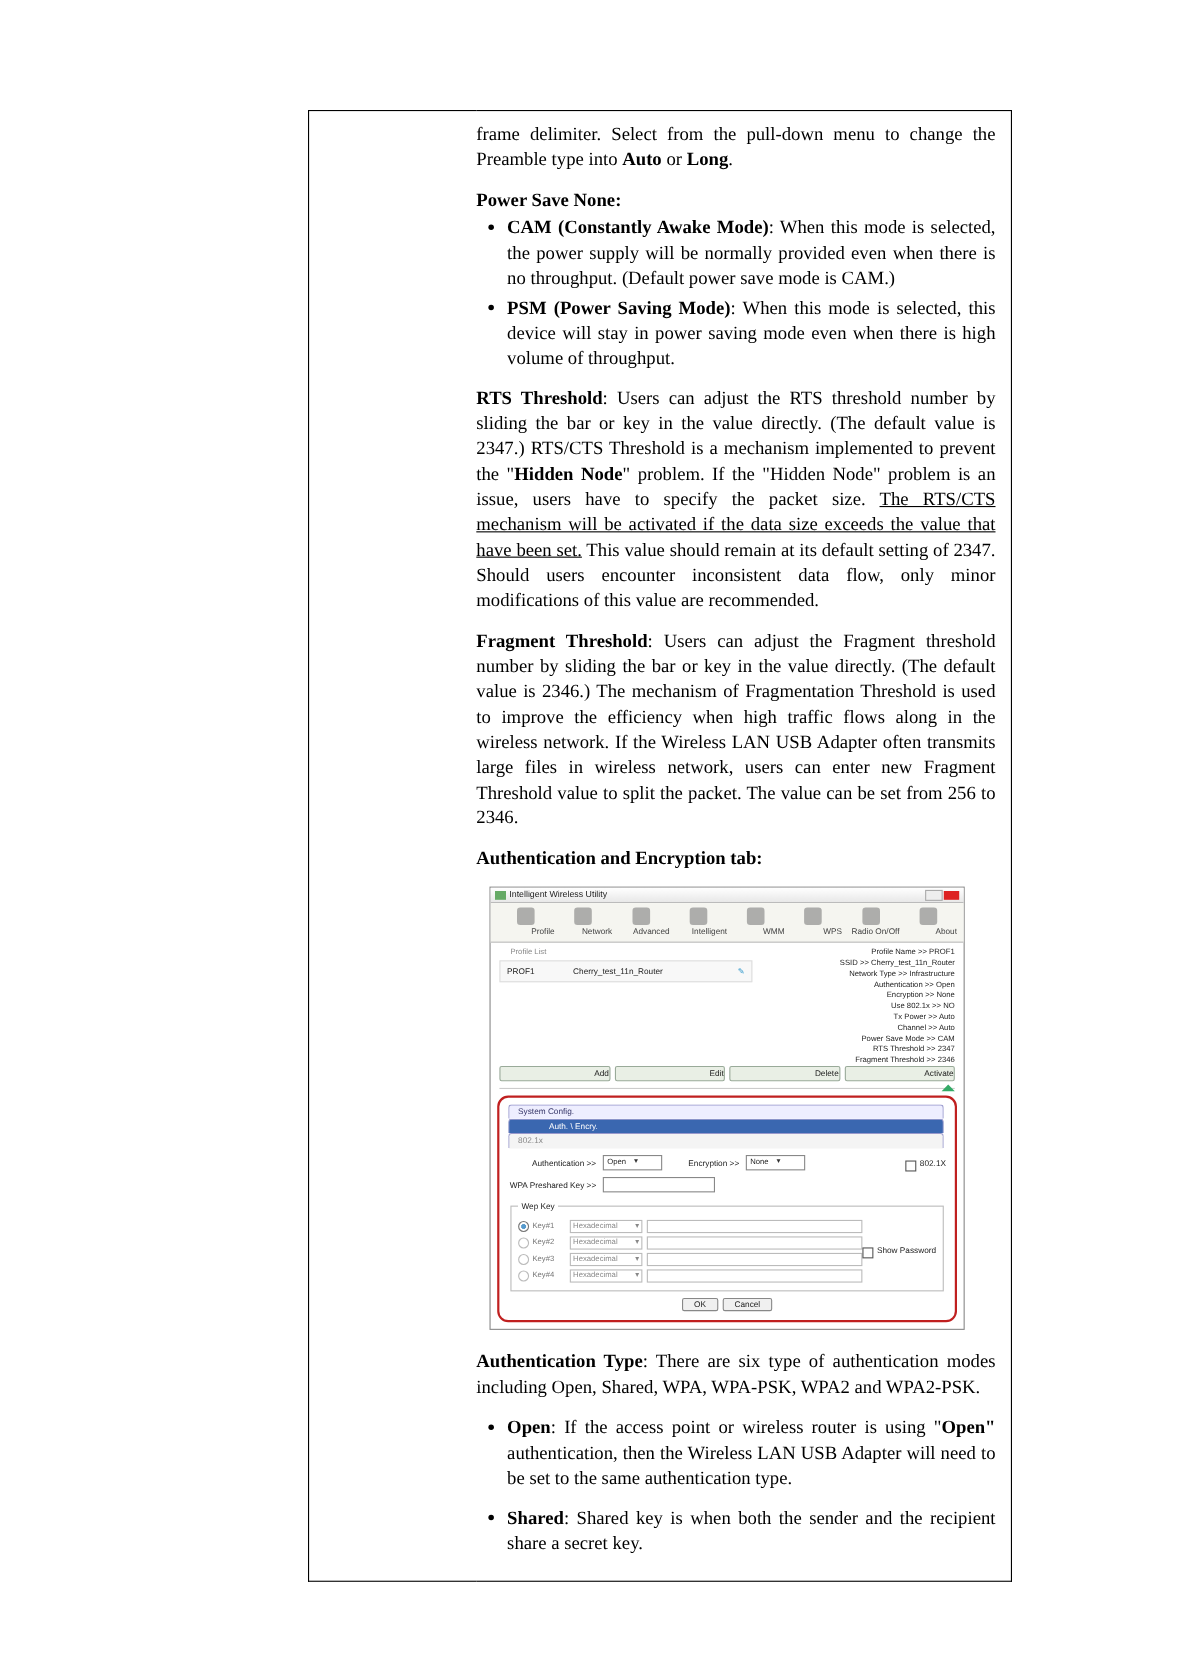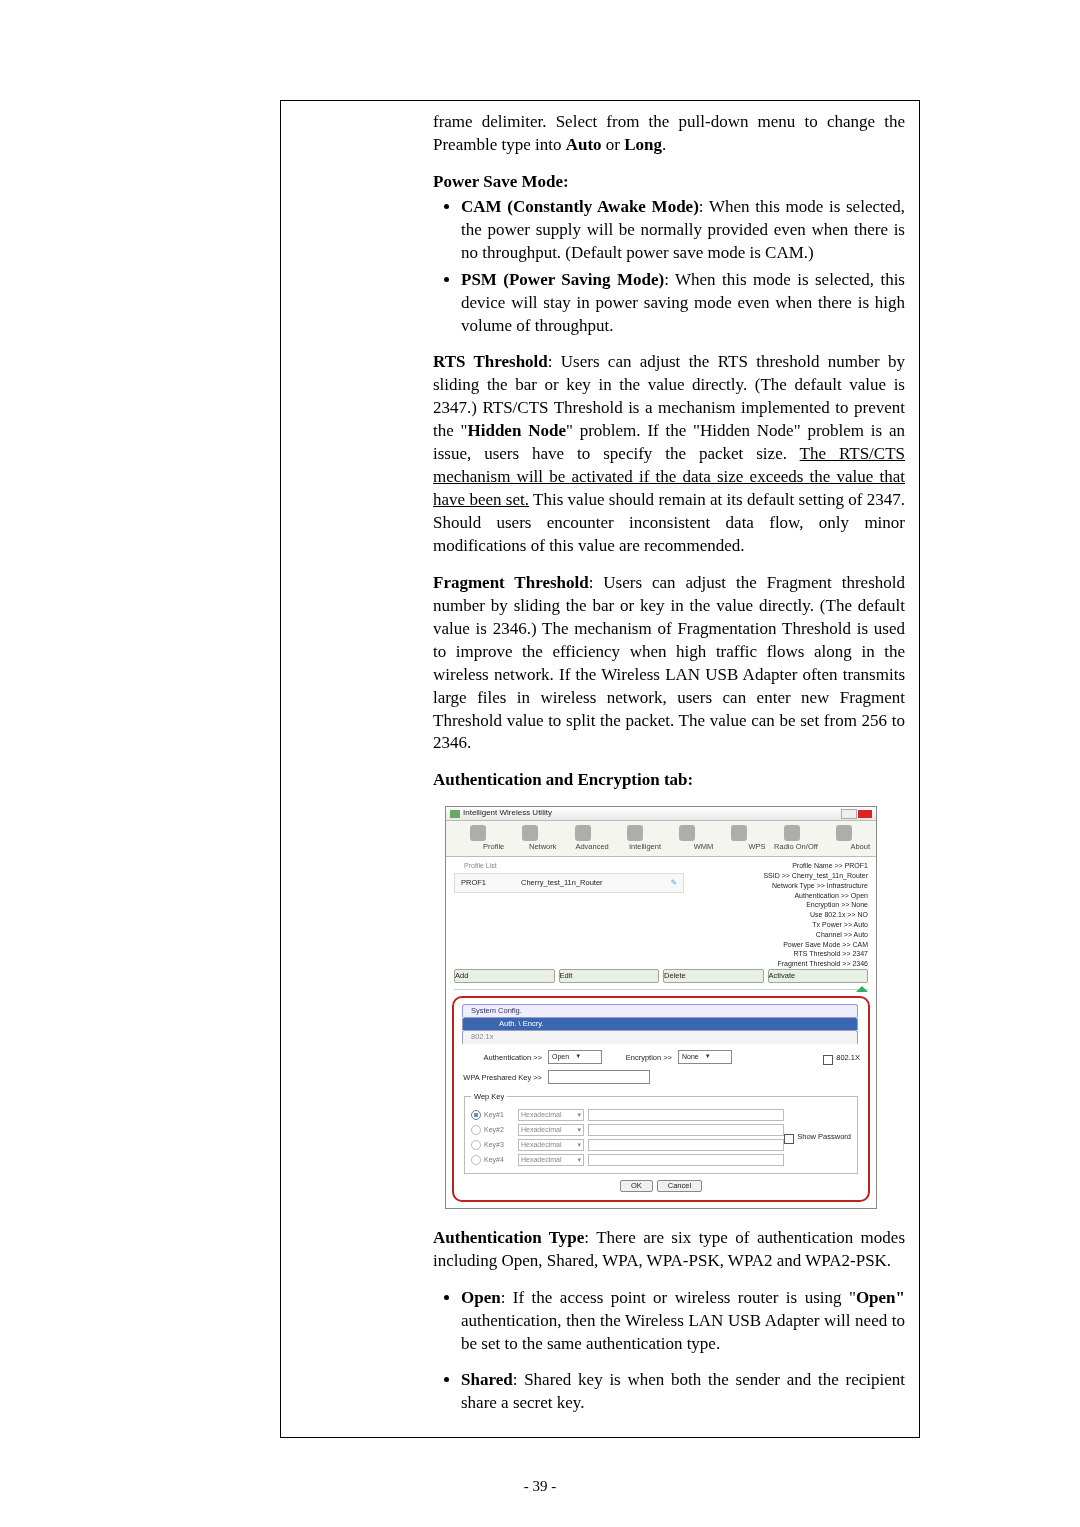--- a/index.html
+++ b/index.html
@@ -102,21 +102,21 @@
 .btnrow {
   display:flex;
   gap:4px;
   padding:0 8px;
 }
 .btnrow .btn {
   flex:1;
   border:1px solid #9a9;
   background:#e9efe5;
   font-size:7.5px;
-  text-align:left;
+  text-align:right;
   padding:1px 0;
   border-radius:2px;
 }
 .detail-right {
   flex:1;
   font-size:7px;
   padding-left:10px;
 }
 .detail-right div{ text-align:right; line-height:1.4; white-space:nowrap; }
 .hr-thin { border-top:1px solid #ccc;margin:6px 8px 0 8px; position:relative;}
@@ -174,21 +174,21 @@
 <table class="outer-table">
 <tbody>
         <tr>
   <td class="leftcol"></td>
   <td class="rightcol">
 
     <p>
       <span>frame delimiter. Select from the pull-down menu to change the Preamble type into </span><b>Auto</b><span> or </span><b>Long</b><span>.</span>
     </p>
 
-    <p style="margin-bottom:2px;"><b><span>Power Save Mode</span>:</b></p>
+    <p style="margin-bottom:2px;"><b><span>Power Save None</span>:</b></p>
     <ul class="bullets">
       <li><b>CAM (Constantly Awake Mode)</b><span>: When this mode is selected, the power supply will be normally provided even when there is no throughput. (Default power save mode is CAM.)</span></li>
       <li><b>PSM (Power Saving Mode)</b><span>: When this mode is selected, this device will stay in power saving mode even when there is high volume of throughput.</span></li>
     </ul>
 
     <p>
       <b>RTS Threshold</b><span>: Users can adjust the RTS threshold number by sliding the bar or key in the value directly. (The default value is 2347.) RTS/CTS Threshold is a mechanism implemented to prevent the "</span><b>Hidden Node</b><span>" problem. If the "Hidden Node" problem is an issue, users have to specify the packet size. </span><span class="underline">The RTS/CTS mechanism will be activated if the data size exceeds the value that have been set.</span><span> This value should remain at its default setting of 2347. Should users encounter inconsistent data flow, only minor modifications of this value are recommended.</span>
     </p>
 
     <p>
@@ -326,14 +326,13 @@
       <li>
         <b>Shared</b><span>: Shared key is when both the sender and the recipient share a secret key.</span>
       </li>
     </ul>
 
   </td>
 </tr>
 </tbody>
     </table>
 
-<div class="pagenum">- 39 -</div>
 </div>
 
 </body></html>

